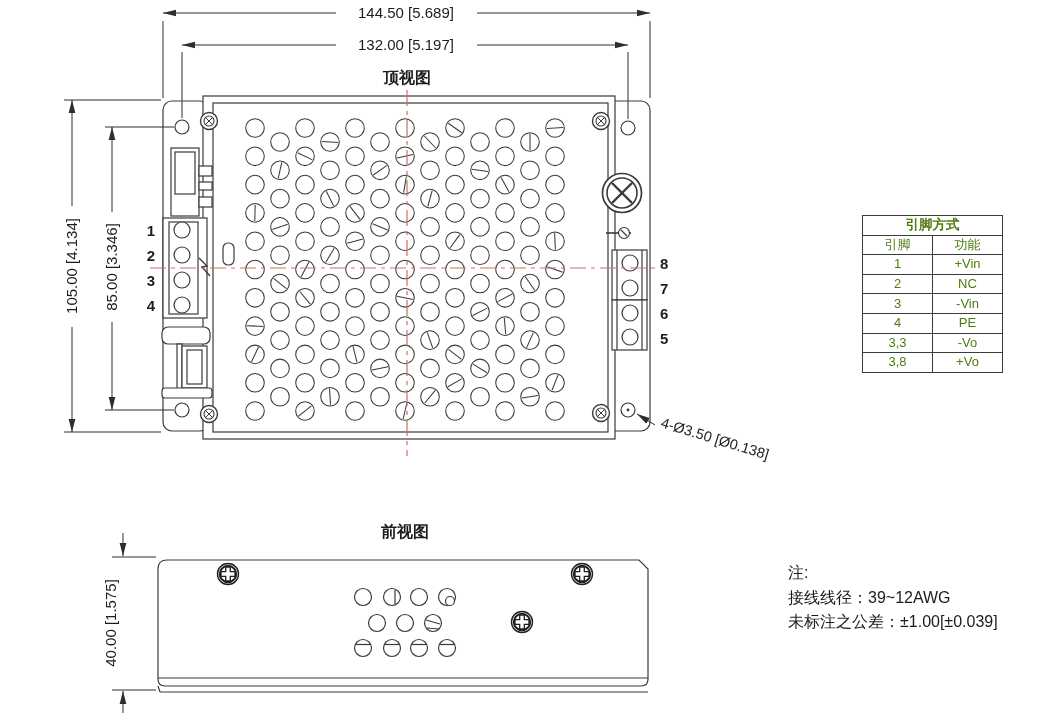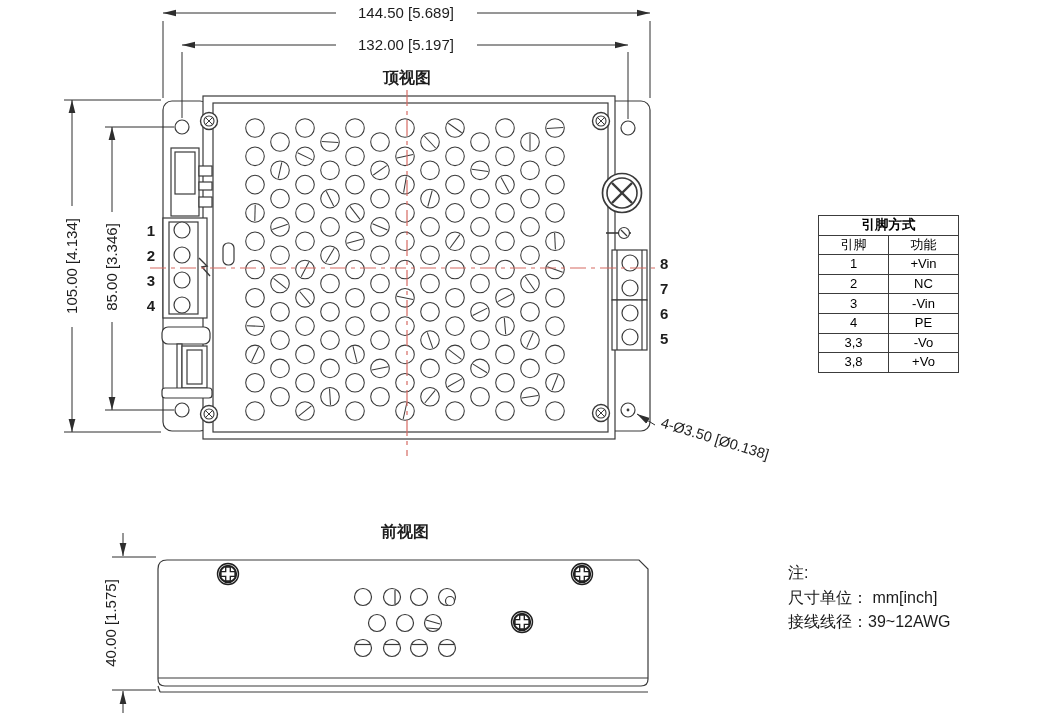--- a/index.html
+++ b/index.html
@@ -5,22 +5,22 @@
   html,body{margin:0;padding:0;background:#fff;}
   .canvas{position:relative;width:1048px;height:717px;background:#fff;overflow:hidden;
           font-family:"Liberation Sans","DejaVu Sans",sans-serif;}
   svg.drawing{position:absolute;left:0;top:0;}
   svg text{font-family:"Liberation Sans","DejaVu Sans",sans-serif;fill:#1d1d1d;stroke:none;}
   .dimtxt{font-size:15px;}
   .pintxt{font-size:15px;font-weight:600;}
   .viewtitle{font-size:16px;font-weight:600;}
   .callout{font-size:14.5px;}
   
-  table.pin-table{position:absolute;left:818px;top:215px;border-collapse:collapse;
-    table-layout:fixed;width:141px;font-size:13px;color:#000000;}
+  table.pin-table{position:absolute;left:862px;top:215px;border-collapse:collapse;
+    table-layout:fixed;width:141px;font-size:13px;color:#4d7c0f;}
   table.pin-table td{border:1px solid #3c3c3c;text-align:center;height:18.6px;padding:0;
     line-height:1.1;}
   table.pin-table td.tt{font-size:13.5px;font-weight:600;}
   
   .notes{position:absolute;left:788px;top:561px;font-size:16px;line-height:24.5px;
     color:#1b1b1b;font-weight:500;white-space:nowrap;}
 </style>
 </head>
 <body>
 
@@ -424,17 +424,17 @@
   </tr>
   <tr>
     <td>3,8</td>
     <td>+Vo</td>
   </tr>
 </tbody>
     </table>
 
 <div class="notes">
   <div>注:</div>
-  <div>尺寸单位： mm[inch]</div>
   <div>接线线径：39~12AWG</div>
+  <div>未标注之公差：±1.00[±0.039]</div>
 </div>
 
 </div>
 
 </body></html>

